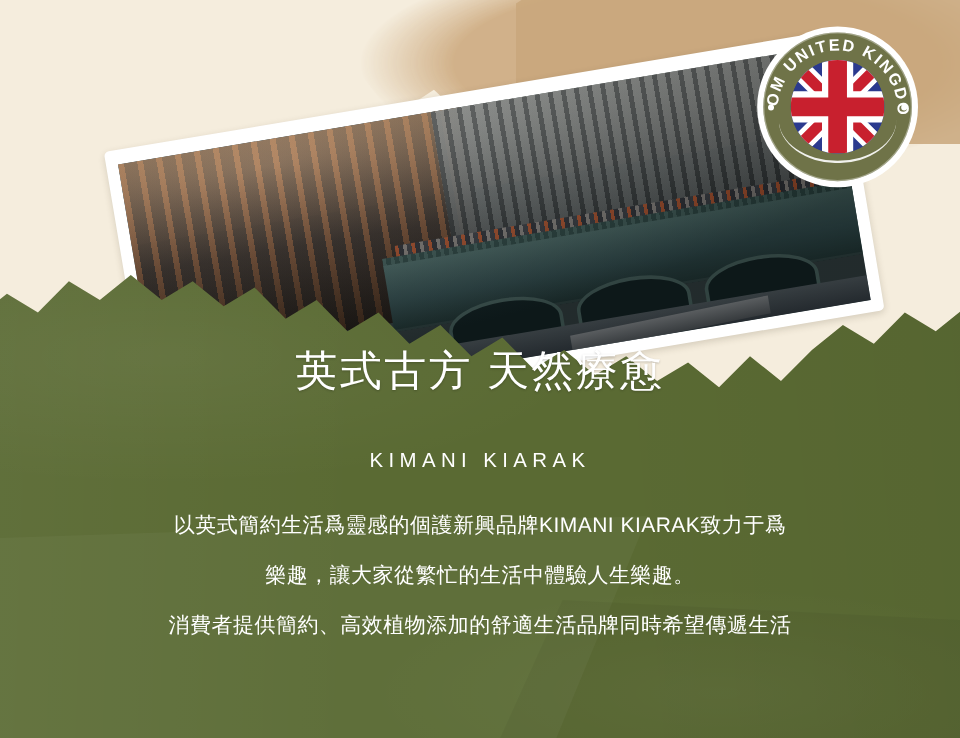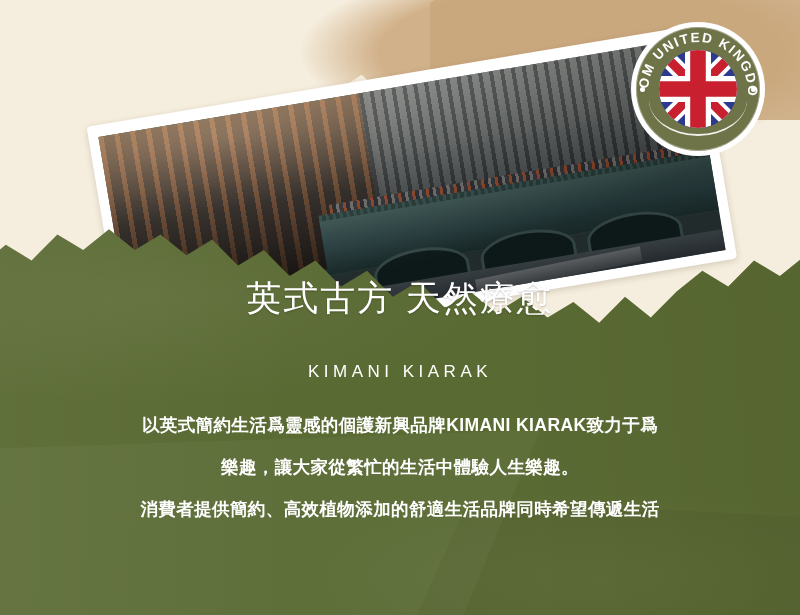--- a/index.html
+++ b/index.html
@@ -277,39 +277,38 @@
     top: 276px;
     width: 800px;
     text-align: center;
     color: #ffffff;
   }
   .headline {
     font-size: 35px;
     line-height: 1.25;
     font-weight: 400;
     letter-spacing: 2px;
-    margin: 0;
+    margin: 12px;
     color: #ffffff;
     text-shadow: 0 1px 2px rgba(0,0,0,0.22);
   }
   .brand {
     margin: 42px 0 0 0;
     font-size: 17px;
     font-weight: 500;
     letter-spacing: 4.5px;
     color: #ffffff;
   }
   .paragraph {
     margin: 22px auto 0 auto;
     width: 680px;
     font-size: 17.5px;
     line-height: 42px;
     color: #ffffff;
     letter-spacing: 0.4px;
-    font-weight: bold;
   }
   .p-line { display: block; white-space: nowrap; }
 </style>
 </head>
 <body>
 
 <div id="stage">
 
   <div class="bg-cream"></div>
   <div class="bg-tan"></div>

